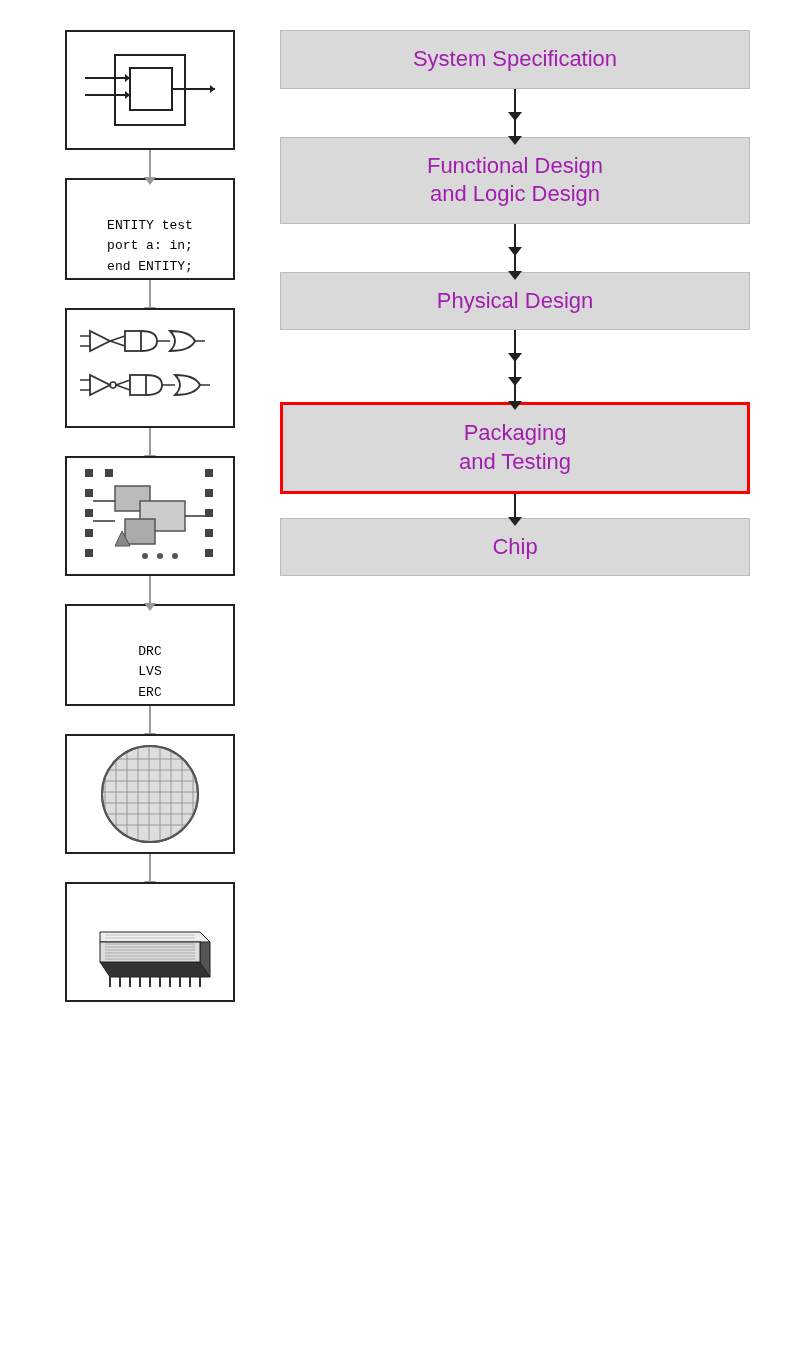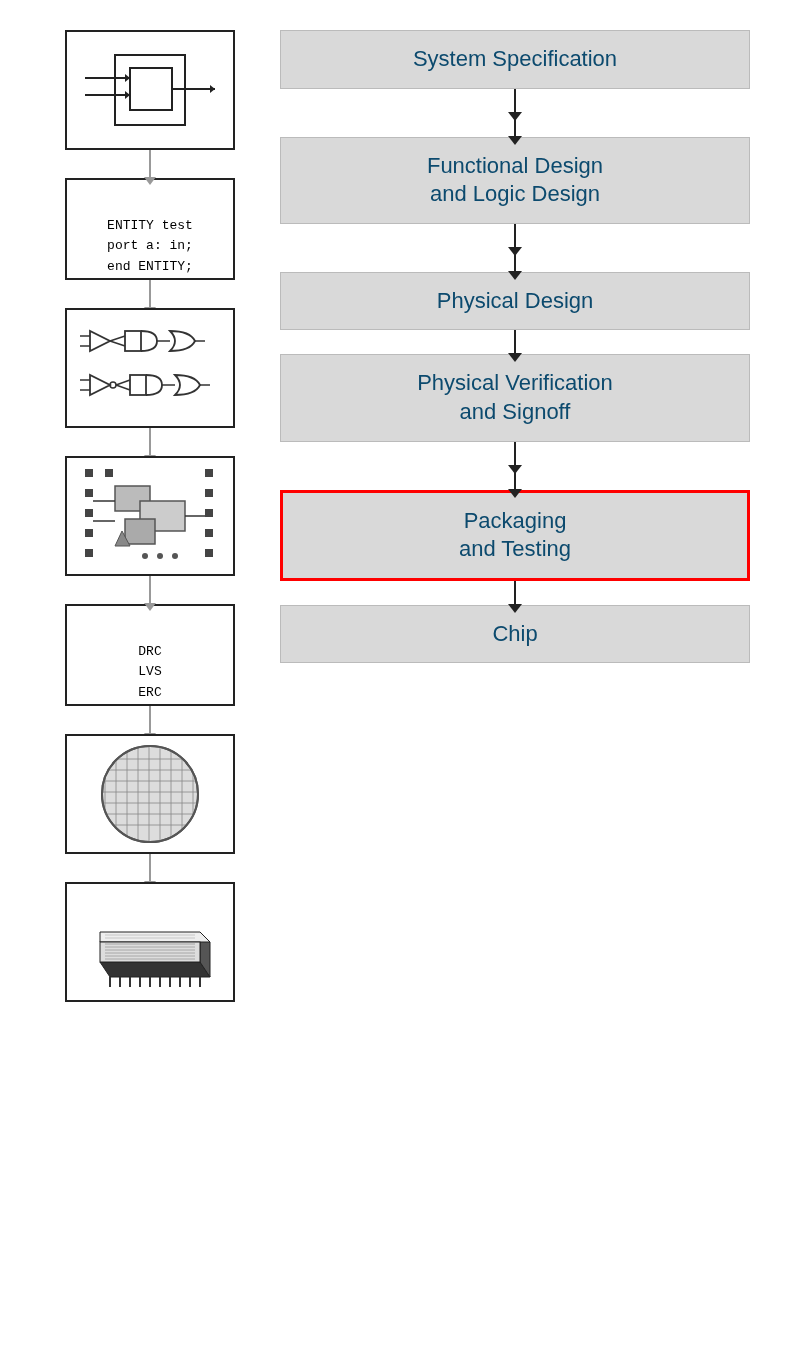--- a/index.html
+++ b/index.html
@@ -67,21 +67,21 @@
       flex: 1;
     }
 
     .stage-box {
       width: 100%;
       padding: 14px 14px;
       background: #d9d9d9;
       text-align: center;
       font-size: 22px;
       font-weight: normal;
-      color: #0c4a6e;
+      color: #a21caf;
       line-height: 1.3;
       border: 1px solid #bbb;
     }
 
     .stage-box.highlighted {
       border: 3px solid red;
       background: #d9d9d9;
     }
 
     .arrow-down-black {
@@ -312,23 +312,20 @@
     </div>
     <div class="arrow-down-black"></div>
 
     <div class="arrow-down-black"></div>
 
     <div class="stage-box">
       <span>Physical Design</span>
     </div>
     <div class="arrow-down-black"></div>
 
-    <div class="stage-box">
-      <span>Physical Verification<br>and Signoff</span>
-    </div>
     <div class="arrow-down-black"></div>
 
     <div class="arrow-down-black"></div>
 
     <div class="stage-box highlighted">
       <span>Packaging<br>and Testing</span>
     </div>
     <div class="arrow-down-black"></div>
 
     <div class="stage-box">

